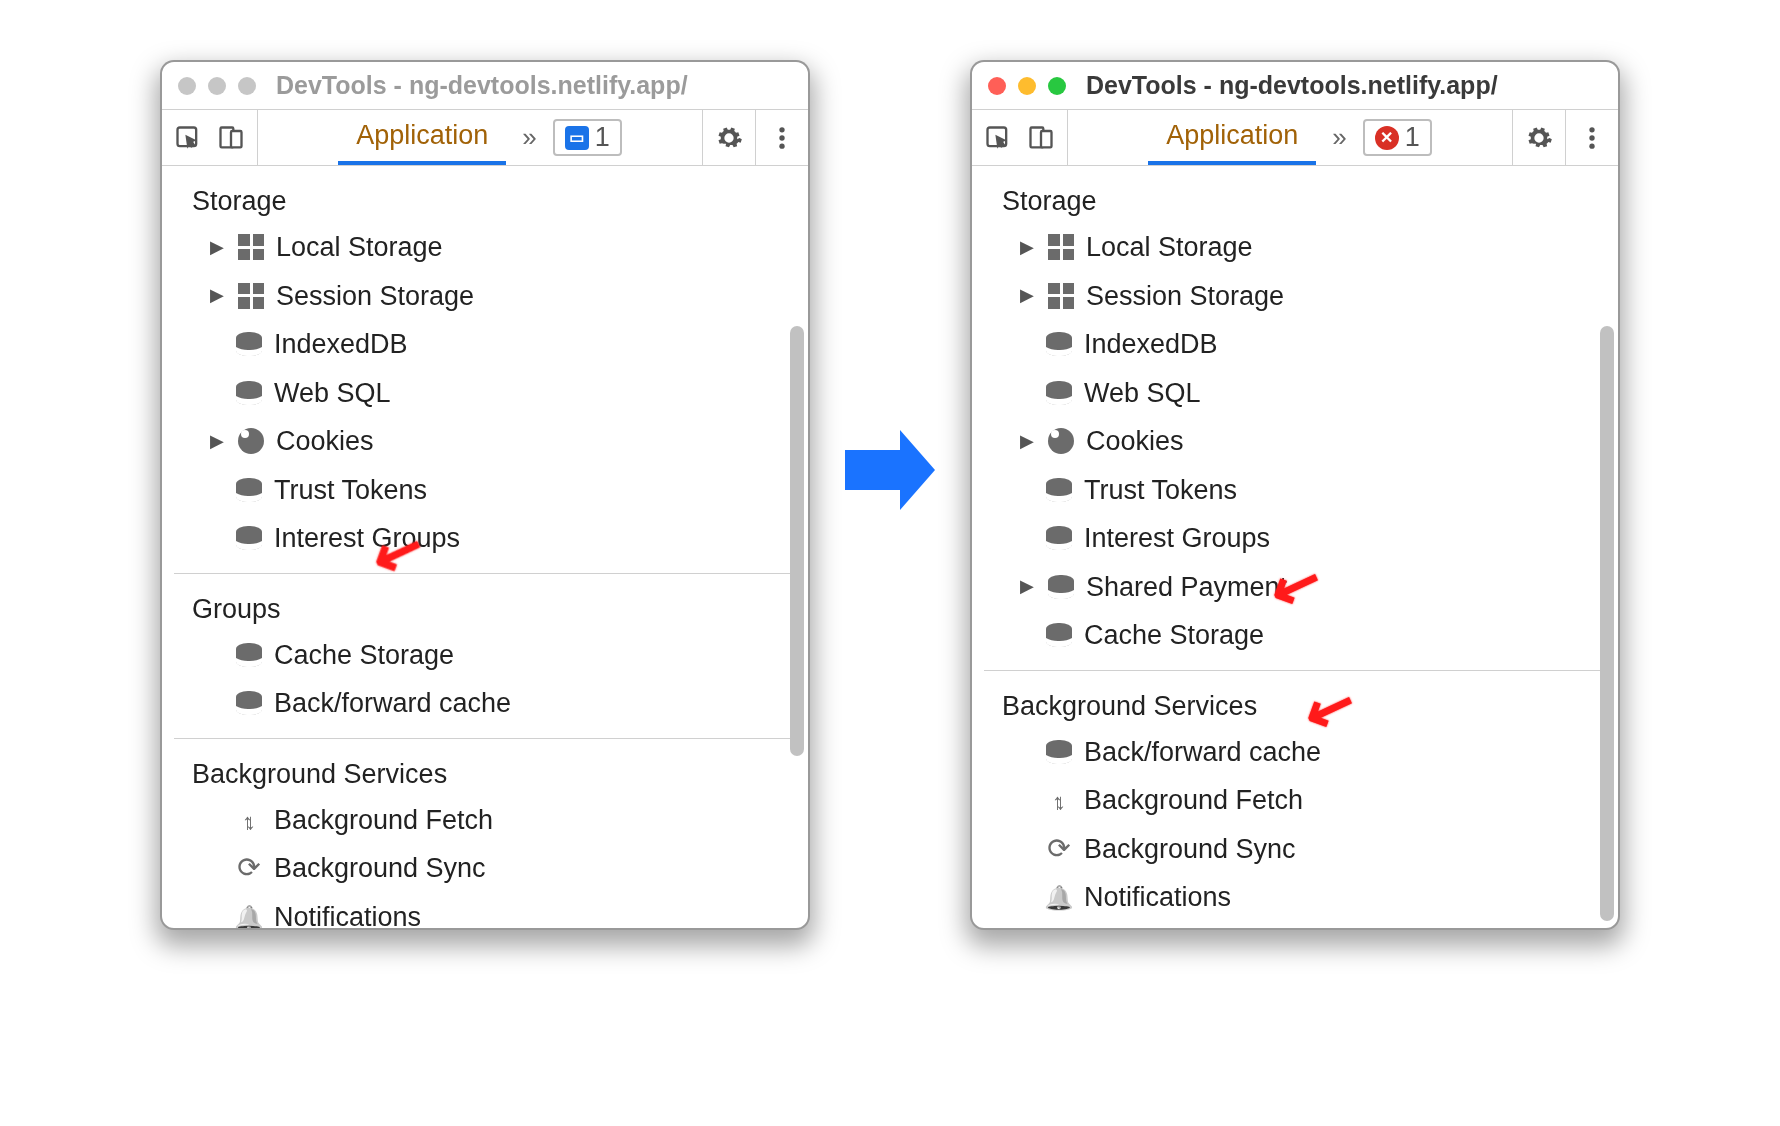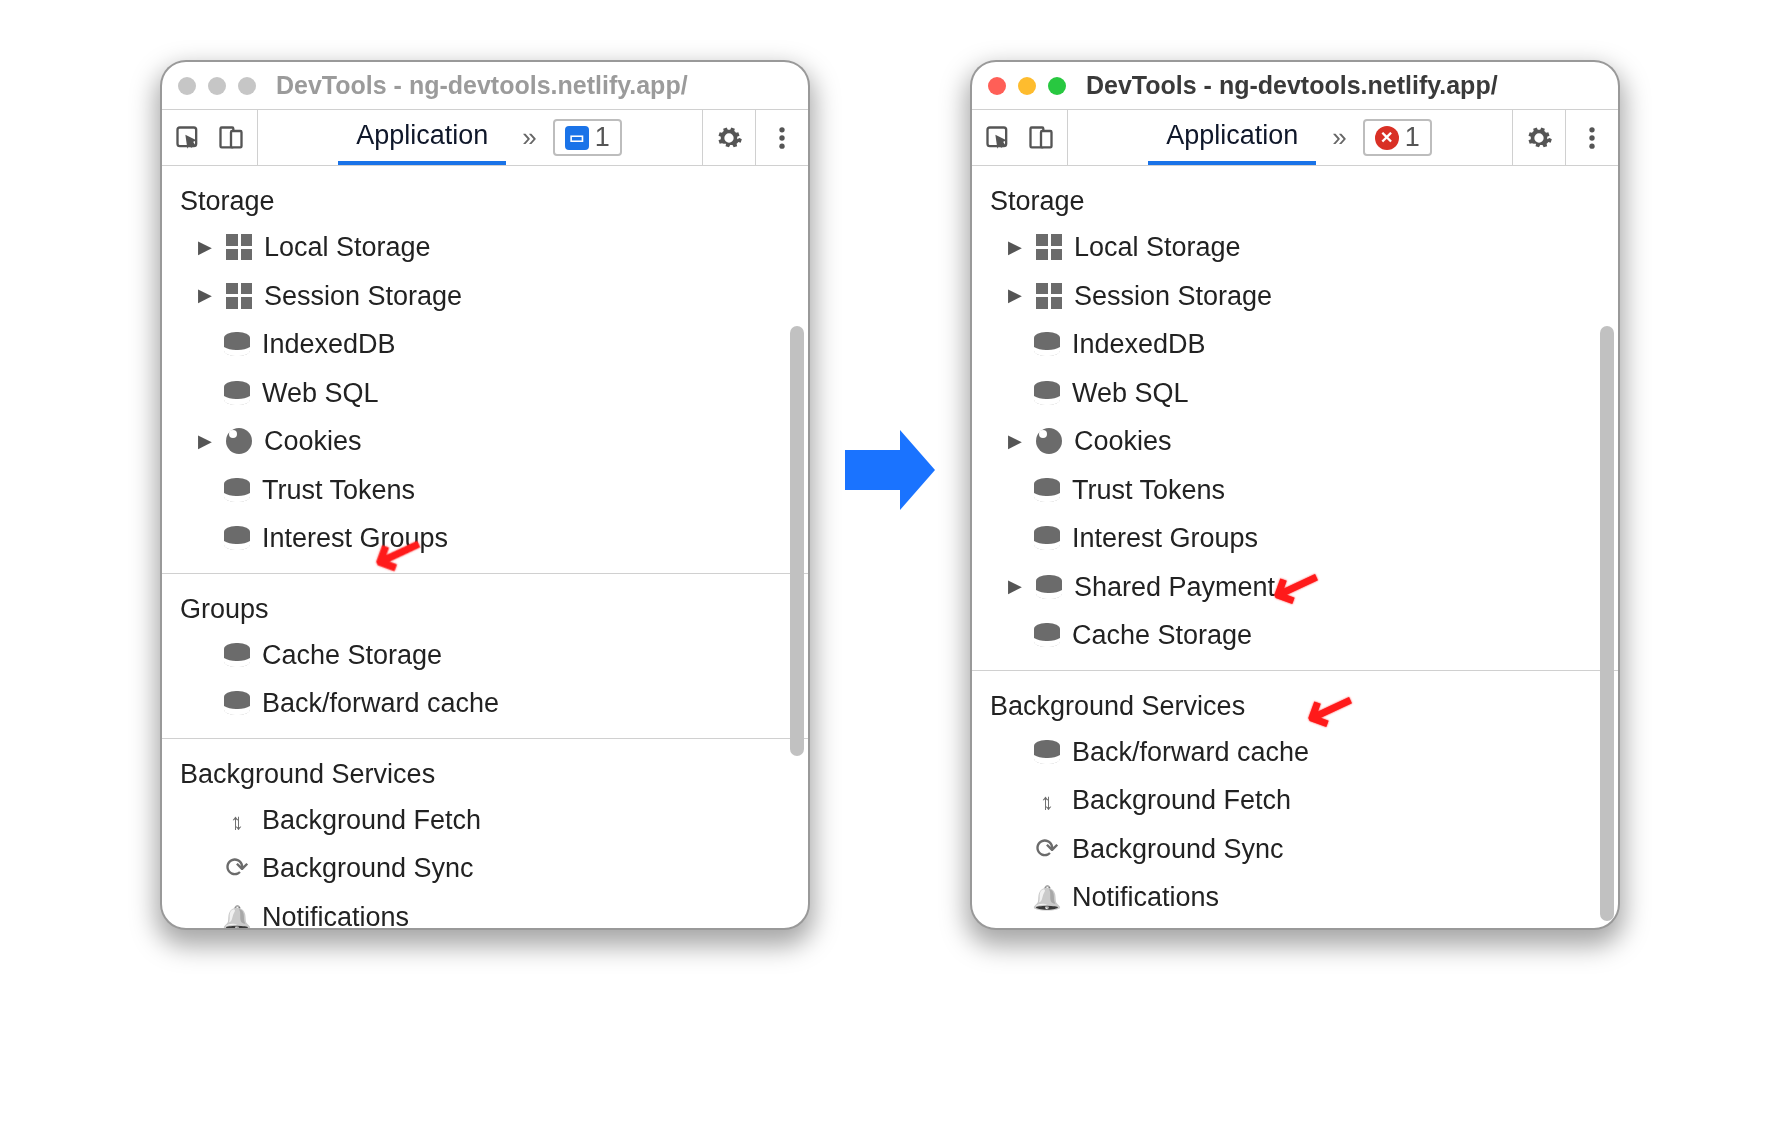--- a/index.html
+++ b/index.html
@@ -18,21 +18,21 @@
     align-self:center;
     color:#1a73ff;
     font-size:80px;
     line-height:1;
     transform:translateY(-40px);
   }
   .window {
     width:730px; height:870px;
     background:#fff;
     border:2px solid rgba(0,0,0,.4);
-    border-radius:26px;
+    border-radius:14px;
     box-shadow:0 12px 26px 4px rgba(0,0,0,.35);
     overflow:hidden;
     display:flex; flex-direction:column;
     position:relative;
   }
   
   .titlebar {
     height:48px;
     display:flex; align-items:center;
     padding:0 16px;
@@ -47,21 +47,21 @@
   .titlebar.inactive { color:#9b9b9b; }
   
   .toolbar {
     height:56px; border-bottom:1px solid #d0d0d0;
     display:flex; align-items:center;
     color:#555; font-size:27px;
   }
   .tb-seg { display:flex; align-items:center; height:100%; padding:0 12px; border-right:1px solid #d0d0d0;}
   .tb-seg:last-child{border-right:none;}
   .tab-active {
-    font-weight:400; color:#0f172a;
+    font-weight:400; color:#a16207;
     border-bottom:4px solid #1a73e8;
     padding:0 18px; height:100%;
     display:flex; align-items:center;
   }
   .badge {
     display:flex; align-items:center; gap:6px;
     border:2px solid #bdbdbd; border-radius:4px;
     padding:1px 10px;
   }
   .badge-ico { width:24px; height:24px; border-radius:4px; display:flex; align-items:center; justify-content:center;}
@@ -73,21 +73,21 @@
   }
   .chev { font-size:26px; color:#666; }
   
   .panel-body {
     flex:1; overflow:hidden; position:relative;
     display:flex;
   }
   .tree {
     flex:1; overflow-y:auto;
     font-size:27px; color:#222;
-    padding:10px 0;
+    padding:10px 12px;
   }
   .tree::-webkit-scrollbar{width:16px;}
   .section-h {
     padding:10px 18px 6px 18px;
     font-size:27px; color:#222;
   }
   .hr { border-top:1px solid #d0d0d0; margin:10px 0;}
   .row {
     display:flex; align-items:center;
     padding:4px 0 4px 34px; gap:10px;

